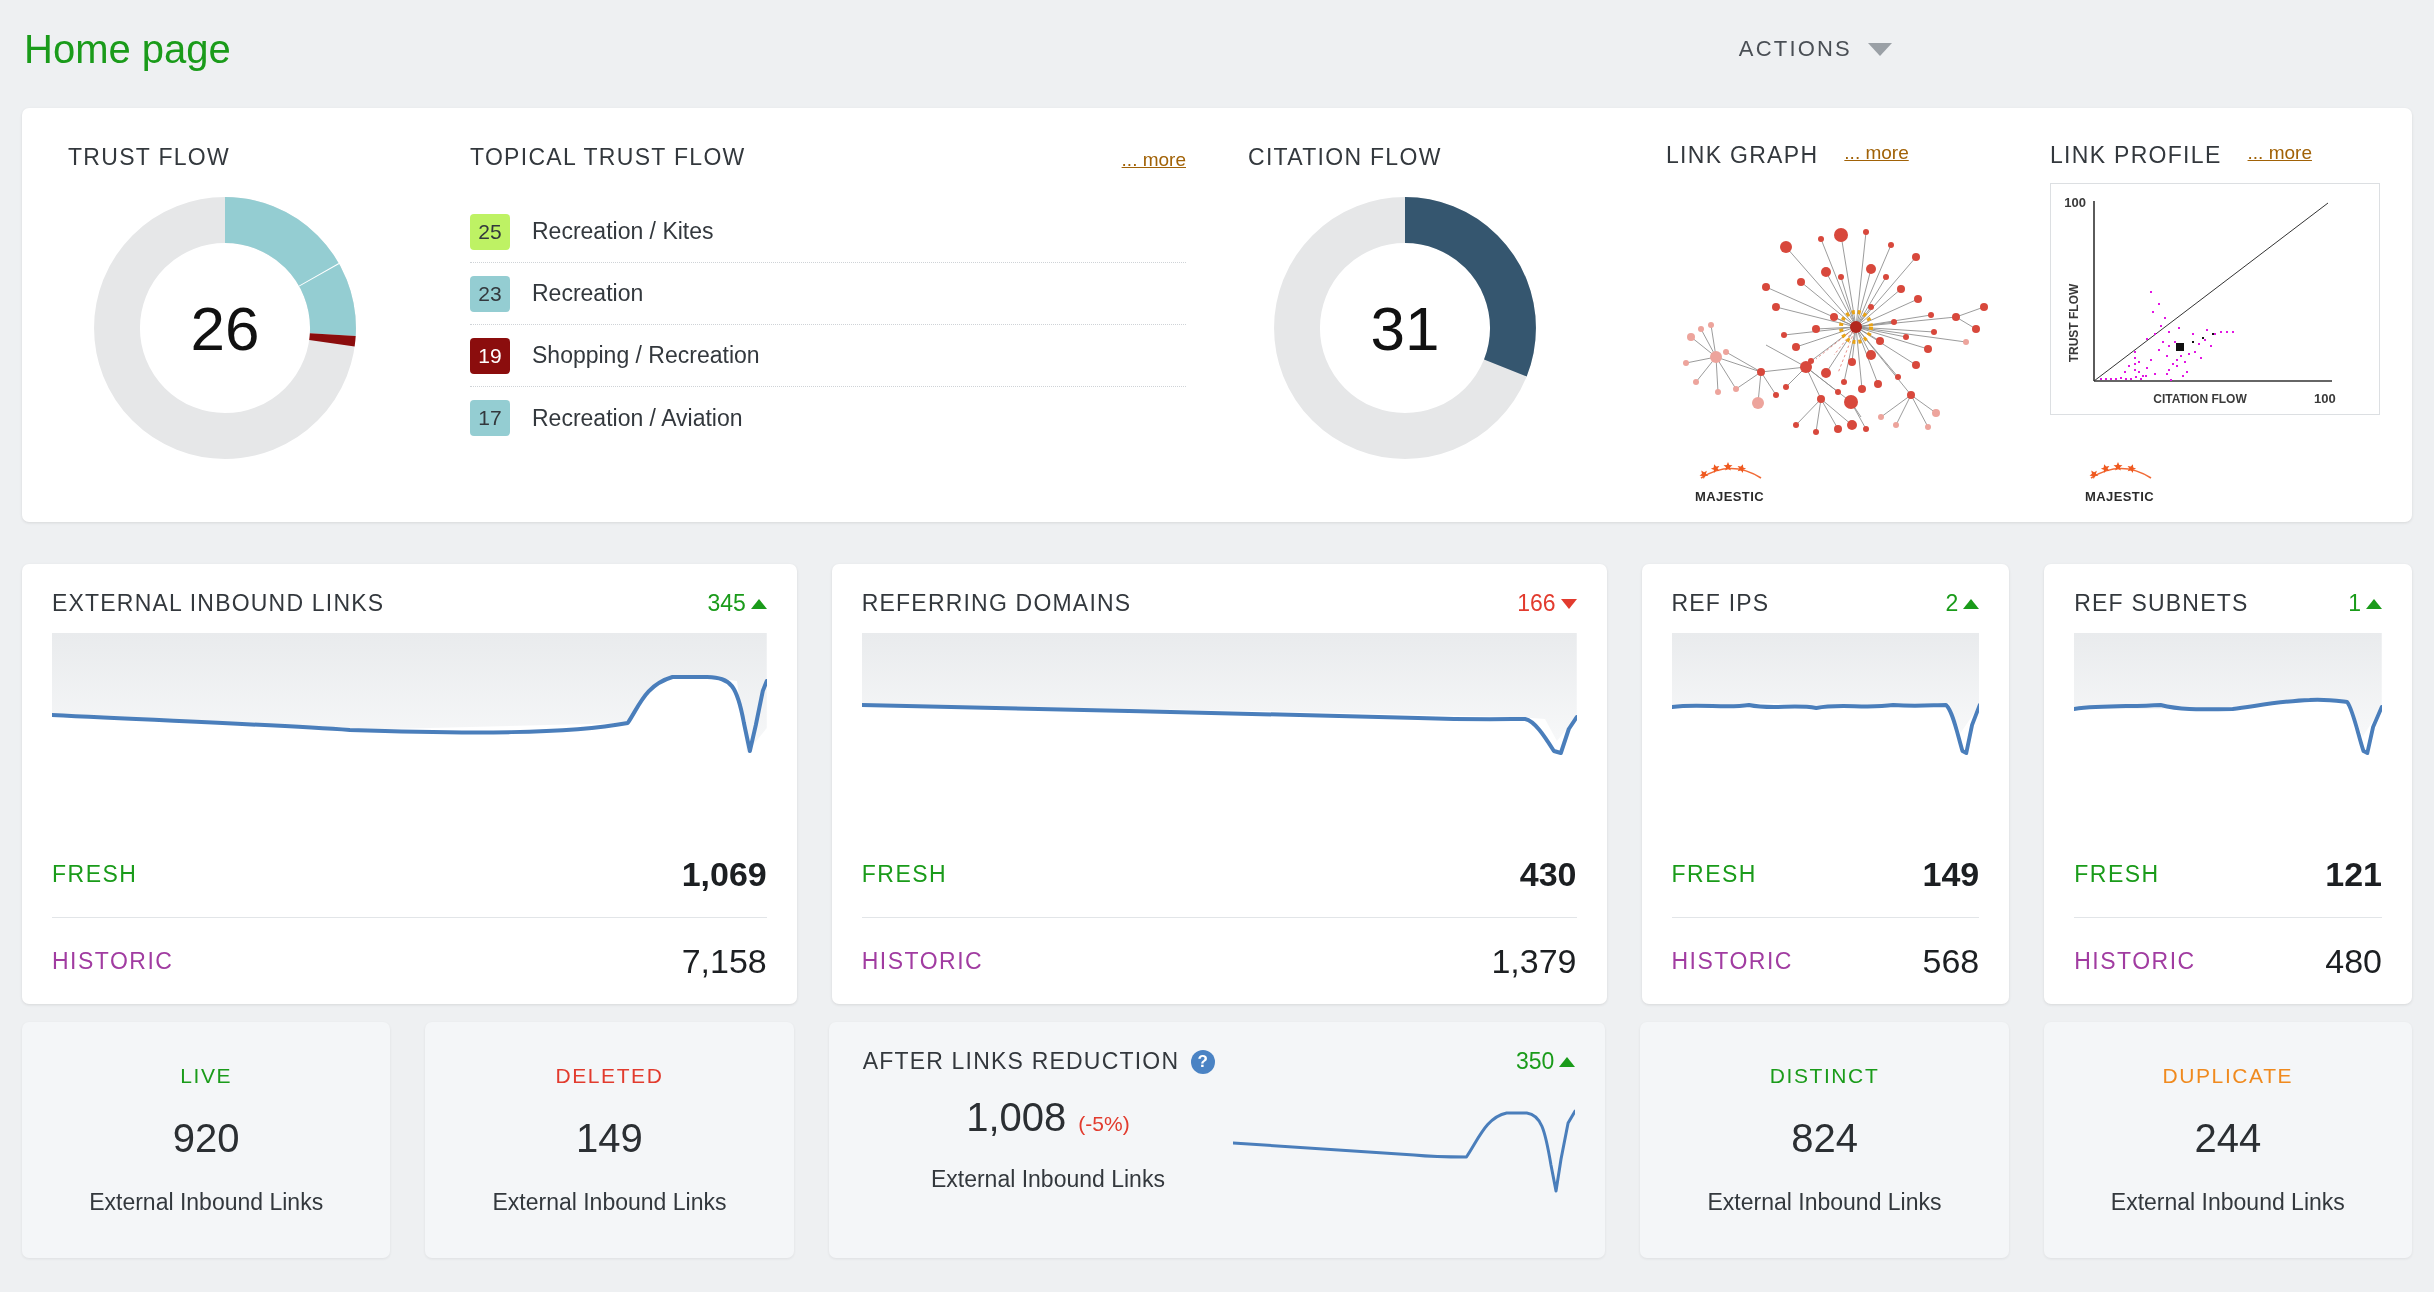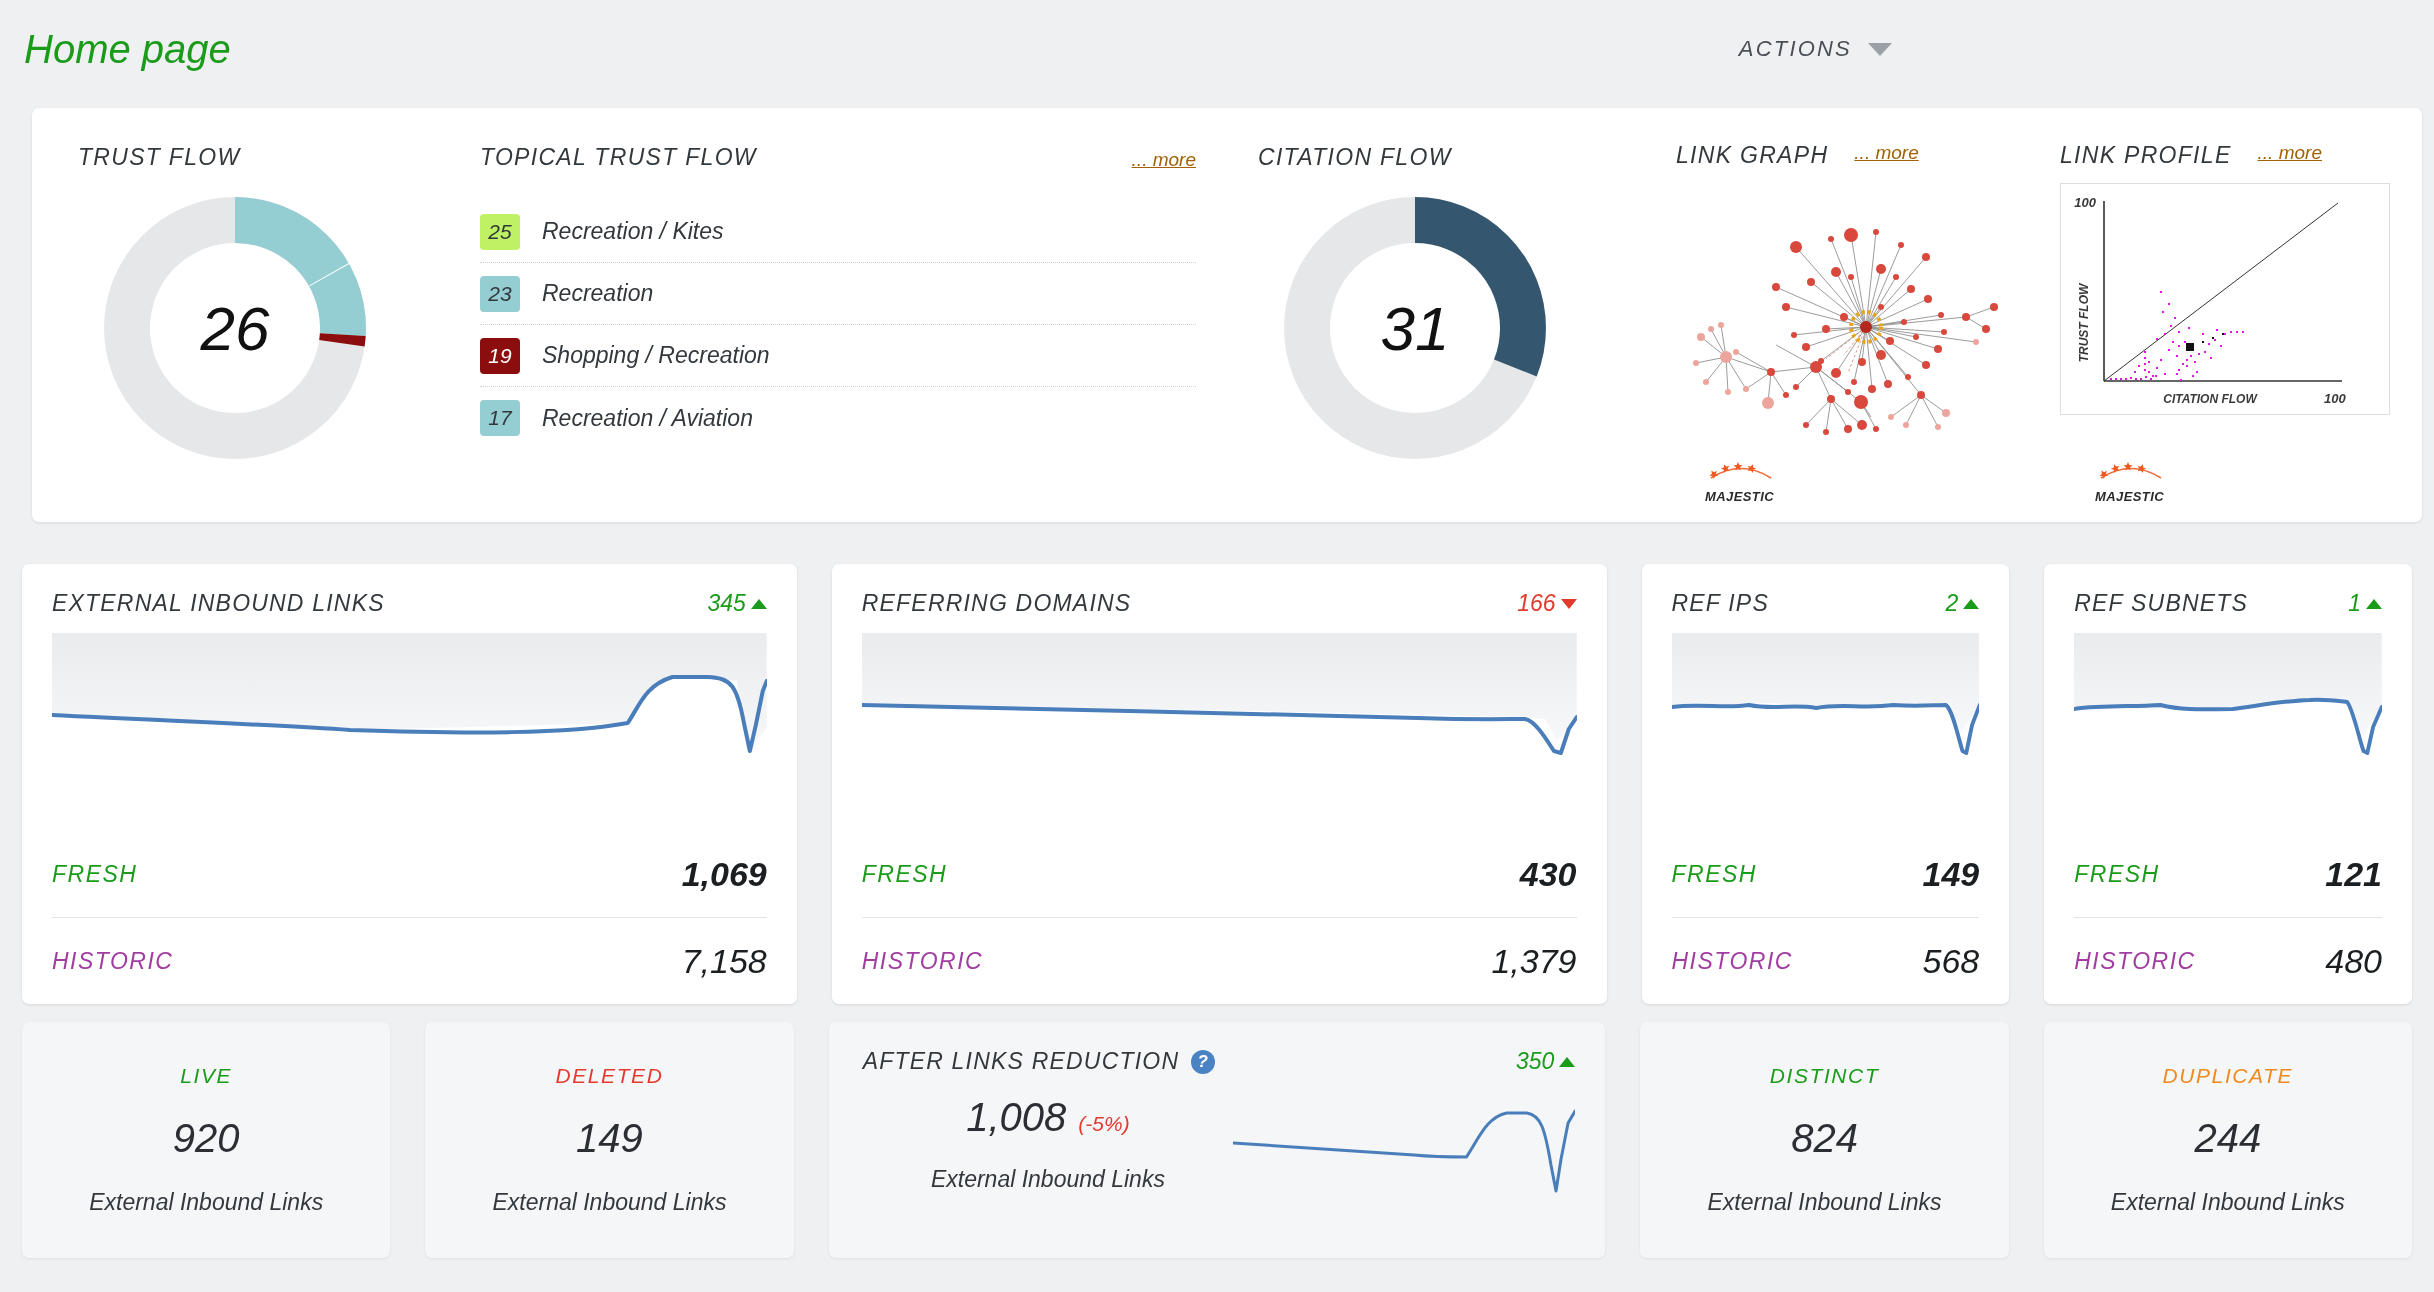--- a/index.html
+++ b/index.html
@@ -2,21 +2,21 @@
 <html><head>
 <meta charset="utf-8">
 <style>
   * { box-sizing: border-box; margin: 0; padding: 0; }
   html, body {
     width: 2434px; height: 1292px;
     background: #eef0f2;
     font-family: "Liberation Sans", sans-serif;
     overflow: hidden;
   }
-  .page { width: 1926px; height: 1292px; position: relative; font-style: italic; }
+  .page { width: 1926px; height: 1292px; position: relative; }
 
   
   .header {
     height: 98px;
     display: flex; align-items: center; justify-content: space-between;
     padding: 0 34px 0 24px;
   }
   .page-title {
     font-size: 40px; color: #1a9b1a; font-weight: 400; letter-spacing: 0px;
   }
@@ -34,21 +34,21 @@
 
   
   .card {
     background: #fff;
     border-radius: 7px;
     box-shadow: 0 1px 3px rgba(0,0,0,0.10);
   }
 
   
   .row1 {
-    position: absolute; left: 32px; top: 108px;
+    position: absolute; left: 22px; top: 108px;
     width: 2390px; height: 414px;
     display: flex;
   }
   .panel-title {
     font-size: 23px; color: #33383d; letter-spacing: 1.3px;
     font-weight: 400; white-space: nowrap;
   }
   .more-link {
     font-size: 19px; color: #a16207; text-decoration: underline;
     cursor: pointer; white-space: nowrap;

